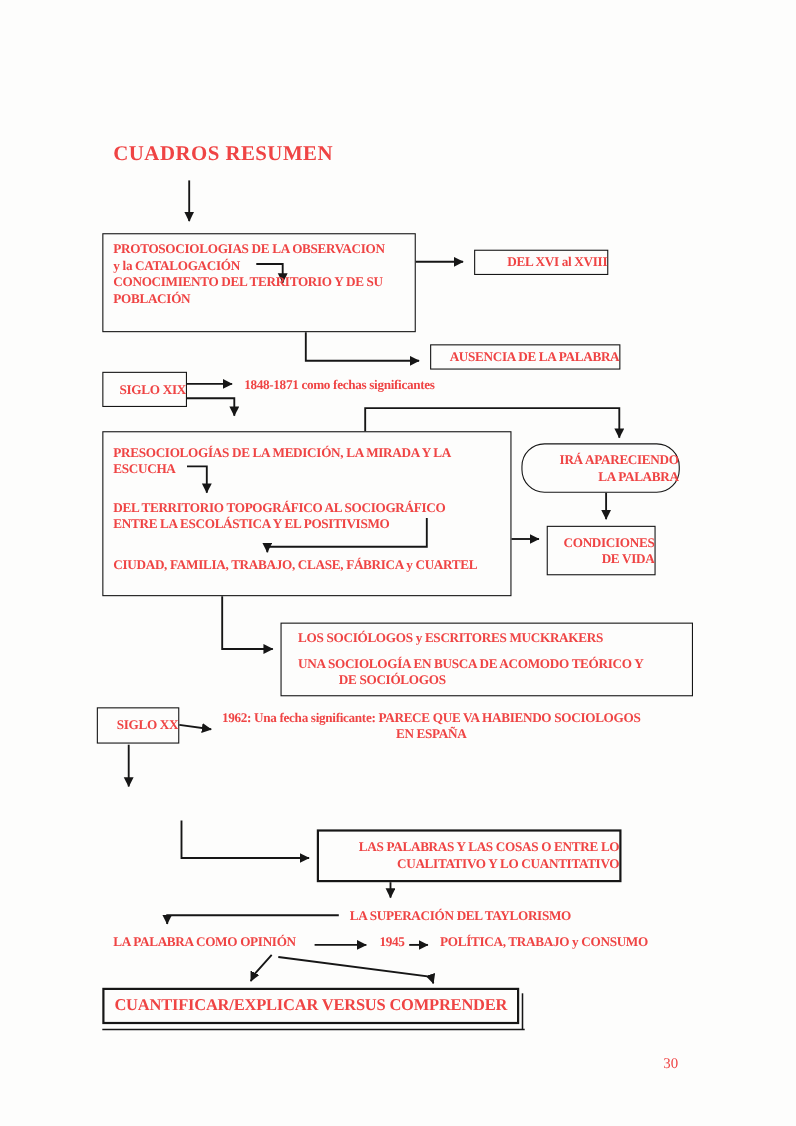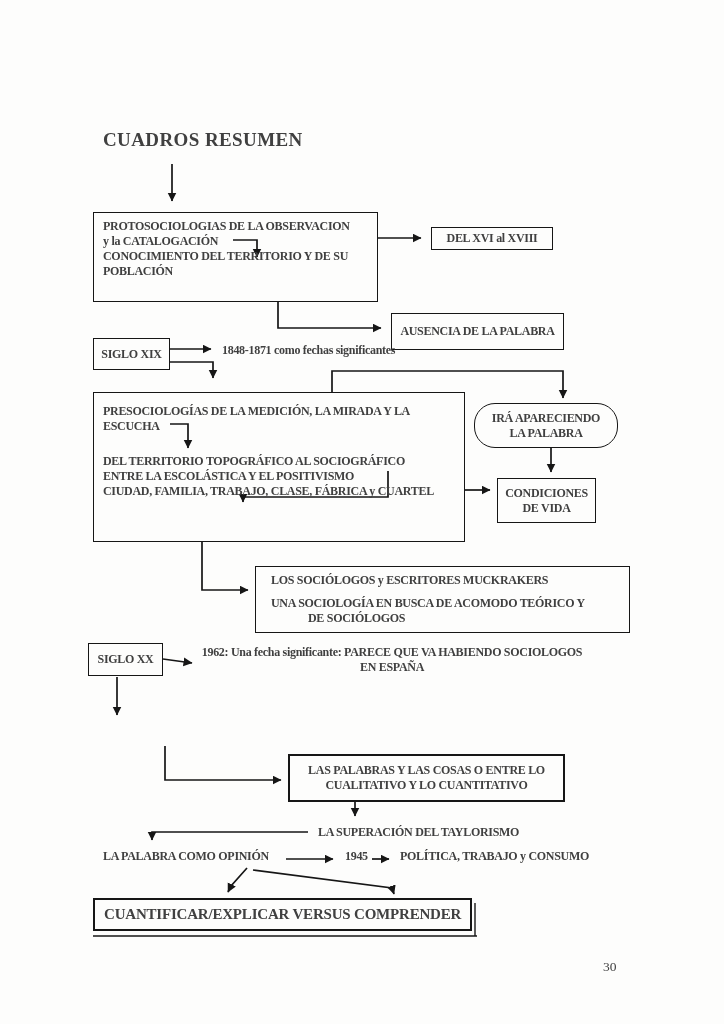--- a/index.html
+++ b/index.html
@@ -1,48 +1,48 @@
 <!DOCTYPE html>
 <html><head>
 <meta charset="utf-8">
 <style>
   html,body{margin:0;padding:0;background:#e8e8e8;}
   .page{
     position:relative;width:724px;height:1024px;background:#fdfdfc;
-    font-family:"Liberation Serif","DejaVu Serif",serif;color:#404040;
+    font-family:"Liberation Serif","DejaVu Serif",serif;color:#ef4444;
     overflow:hidden;margin:0 auto;
   }
   .t{position:absolute;font-weight:bold;font-size:12px;letter-spacing:-0.3px;line-height:15px;white-space:nowrap;}
   .box{
     position:absolute;box-sizing:border-box;border:1.5px solid #161616;
     font-weight:bold;font-size:12px;letter-spacing:-0.3px;line-height:15px;
     background:transparent;
   }
-  .box.center{display:flex;flex-direction:column;justify-content:center;align-items:center;text-align:center;}
+  .box.center{display:flex;flex-direction:column;justify-content:center;align-items:flex-end;text-align:center;}
   .box.vcenter{display:flex;flex-direction:column;justify-content:center;}
   .title{
     position:absolute;left:103px;top:129px;font-weight:bold;font-size:19px;
     letter-spacing:0.4px;white-space:nowrap;
   }
   .pagenum{position:absolute;left:603px;top:959px;font-size:13.5px;font-weight:normal;}
   svg.wires{position:absolute;left:0;top:0;pointer-events:none;}
   svg.wires polyline, svg.wires line{fill:none;stroke:#161616;stroke-width:1.7;}
   svg.wires .thin{stroke-width:1.4;}
   #ah path{fill:#161616;stroke:none;}
 
   
   .b-proto{left:93px;top:212px;width:285px;height:90px;padding:6px 6px 0 9px;}
   .b-proto .gap{}
   
   .b-xvi{left:431px;top:227px;width:122px;height:23px;}
-  .b-ausencia{left:391px;top:313px;width:173px;height:37px;}
+  .b-ausencia{left:391px;top:313px;width:173px;height:23px;}
   .b-xix{left:93px;top:338px;width:77px;height:32px;}
   .b-preso{left:93px;top:392px;width:372px;height:150px;padding:11px 4px 0 9px;}
   .b-preso .p2{margin-top:20px;}
-  .b-preso .p3{}
+  .b-preso .p3{margin-top:22px;}
   .b-ira{left:474px;top:403px;width:144px;height:45px;border-radius:21px;}
   .b-cond{left:497px;top:478px;width:99px;height:45px;}
   .b-muck{left:255px;top:566px;width:375px;height:67px;padding:6px 4px 0 15px;}
   .b-muck .l2{margin-top:8px;}
   .b-muck .l3{margin-left:37px;}
   .b-xx{left:88px;top:643px;width:75px;height:33px;}
   .t-1962{left:197px;top:645px;width:390px;text-align:center;white-space:normal;}
   .b-form{left:92px;top:722px;width:366px;height:24px;padding-left:8px;}
   .b-palabras{left:288px;top:754px;width:277px;height:48px;border-width:2px;}
   .t-taylor{left:318px;top:825px;}

